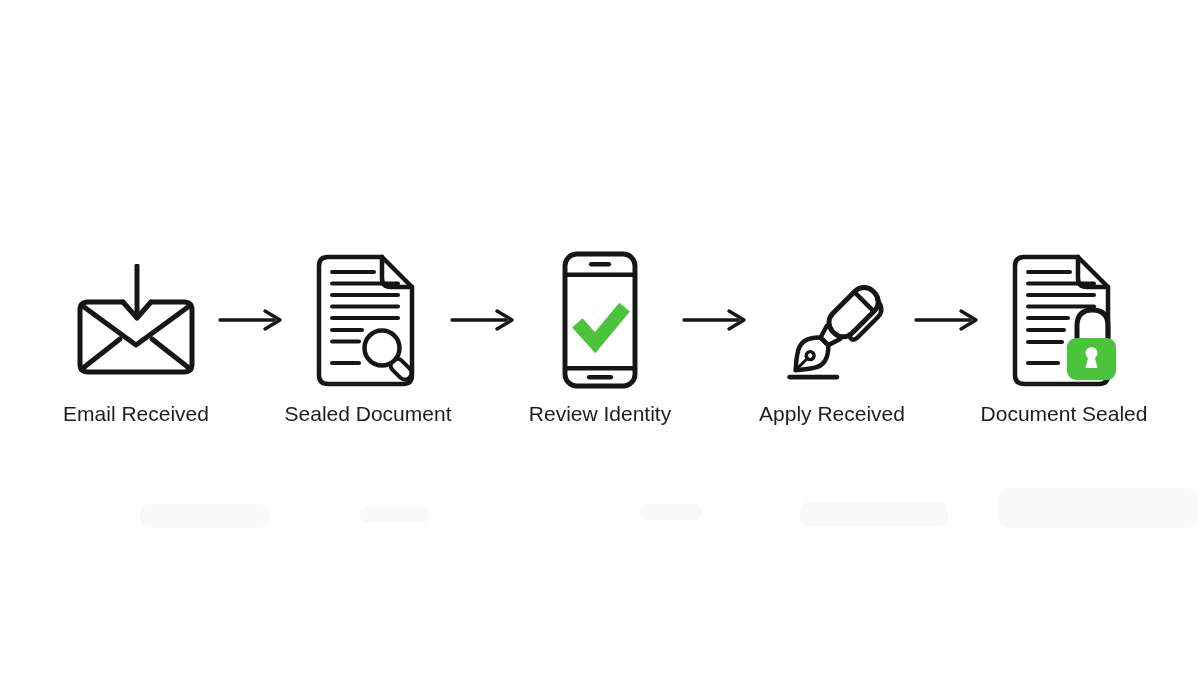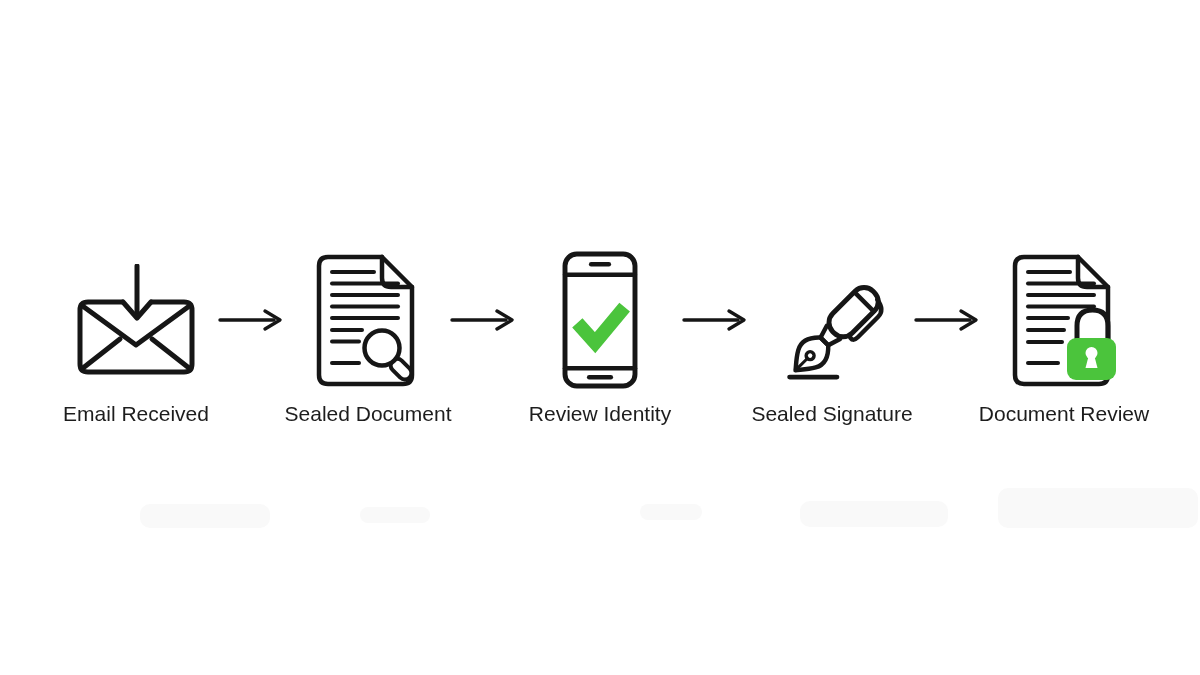--- a/index.html
+++ b/index.html
@@ -146,21 +146,21 @@
           <rect class="ink" stroke-width="5" x="38" y="2" width="28" height="58" rx="13"></rect>
           <path class="ink" stroke-width="4.5" d="M 38.5 16 L 65.5 16"></path>
           <path class="ink" stroke-width="4.5" d="M 42.5 60 L 46.5 73 L 57.5 73 L 61.5 60"></path>
           <path class="ink" stroke-width="4.5" d="M 46.5 73 C 39 80 34.5 89 39.5 98 C 44 106 49.5 111 52 114.5 C 54.5 111 60 106 64.5 98 C 69.5 89 65 80 57.5 73 Z"></path>
           <circle class="ink" stroke-width="3.5" cx="52" cy="93.5" r="4"></circle>
           <path class="ink" stroke-width="3" d="M 52 97.5 L 52 110"></path>
         </g>
         <path class="ink" stroke-width="5" d="M 16 122 L 64 122"></path>
       </svg>
     </div>
-    <div class="label">Sealed Signature</div>
+    <div class="label">Apply Received</div>
   </div>
 
   <div class="connector">
     <svg width="70" height="30" viewBox="0 0 70 30">
       <path class="ink" stroke-width="3.4" d="M 3 15 L 57 15"></path>
       <path class="ink" stroke-width="3.4" d="M 48 6 L 63 15 L 48 24"></path>
     </svg>
   </div>
 
   <div class="step">
@@ -175,21 +175,21 @@
         <path class="ink" stroke-width="4" d="M 20 65 L 60 65"></path>
         <path class="ink" stroke-width="4" d="M 20 77 L 56 77"></path>
         <path class="ink" stroke-width="4" d="M 20 89 L 54 89"></path>
         <path class="ink" stroke-width="4" d="M 20 110 L 50 110"></path>
         <path class="ink" stroke-width="5" d="M 69 88 L 69 73 Q 69 57 84.5 57 Q 100 57 100 73 L 100 88"></path>
         <rect class="gf" x="59" y="85" width="49" height="42" rx="9"></rect>
         <circle class="wf" cx="83.5" cy="100" r="6"></circle>
         <path class="wf" d="M 80.5 103.5 L 77.5 115 L 89.5 115 L 86.5 103.5 Z"></path>
       </svg>
     </div>
-    <div class="label">Document Review</div>
+    <div class="label">Document Sealed</div>
   </div>
 
 </div>
 
 <div class="smudge" style="left:140px; top:504px; width:130px; height:24px;"></div>
 <div class="smudge" style="left:360px; top:507px; width:70px; height:16px;"></div>
 <div class="smudge" style="left:640px; top:504px; width:62px; height:16px;"></div>
 <div class="smudge" style="left:800px; top:501px; width:148px; height:26px;"></div>
 <div class="smudge" style="left:998px; top:488px; width:200px; height:40px;"></div>
 

